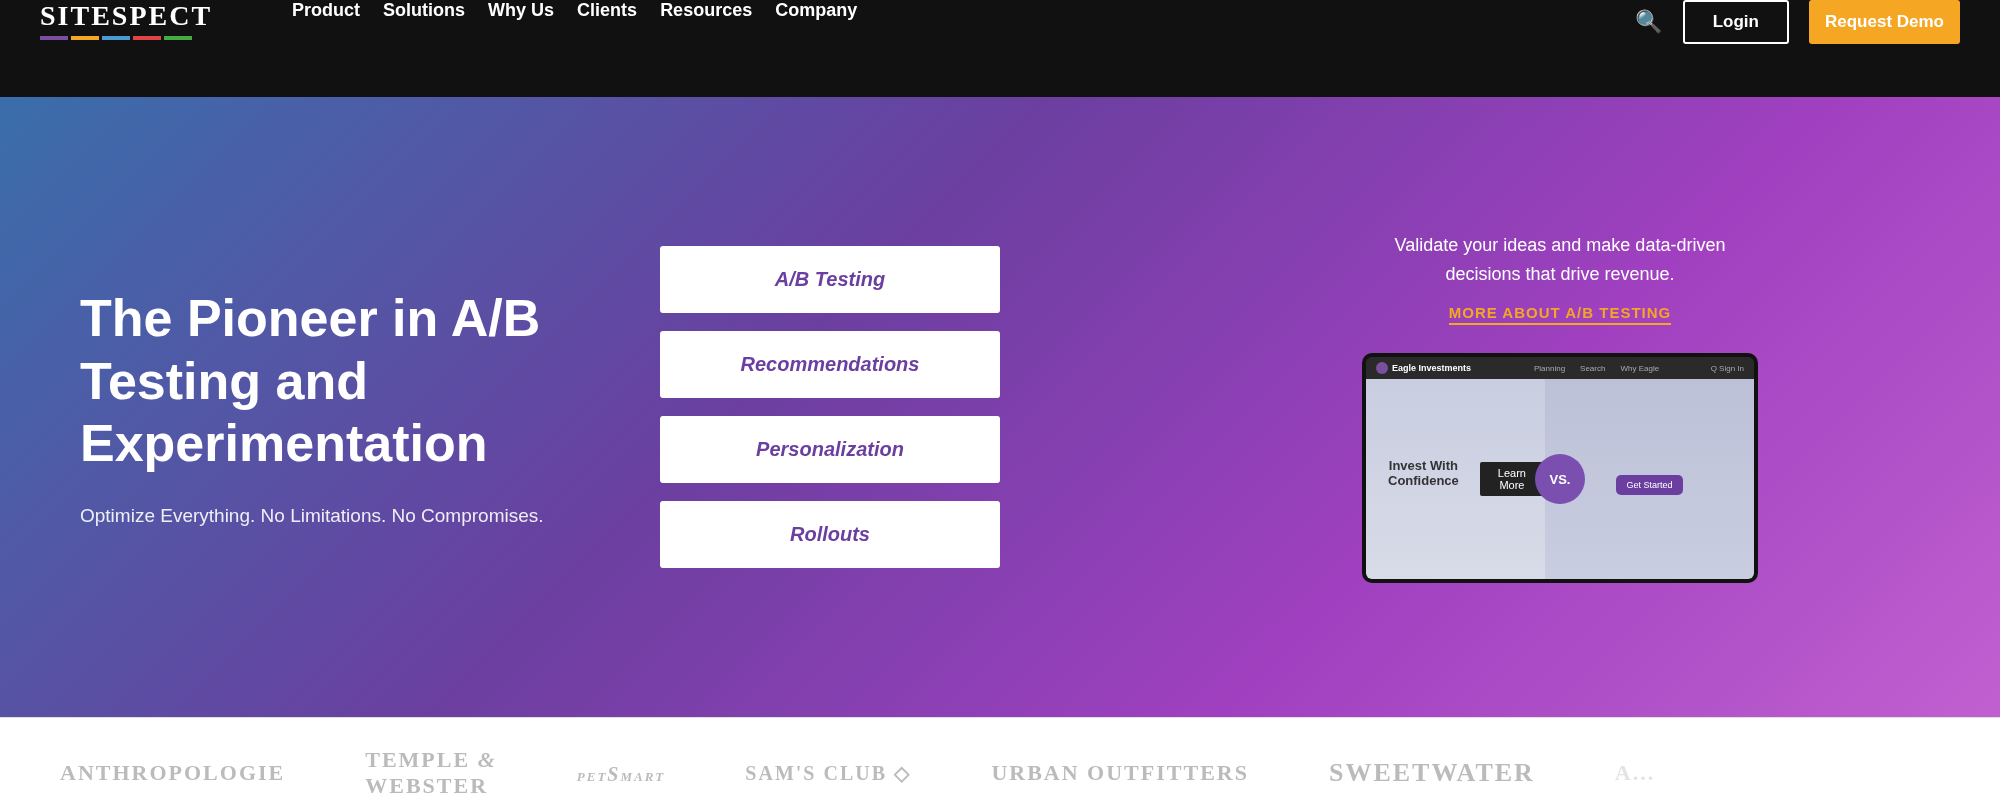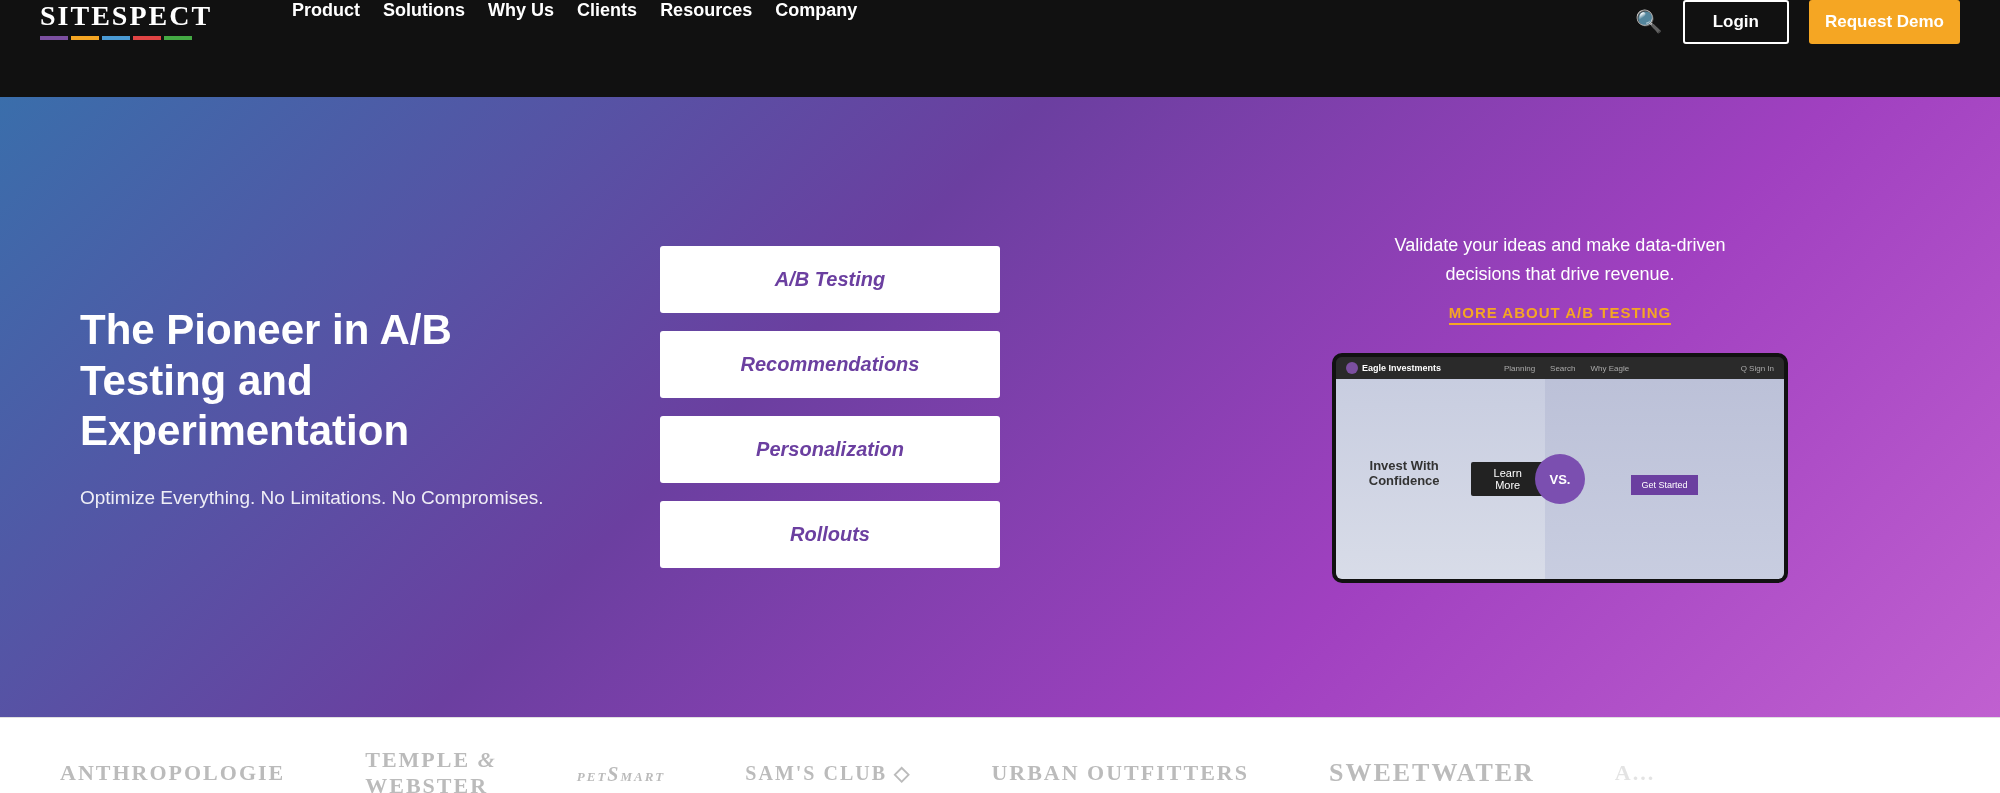--- a/index.html
+++ b/index.html
@@ -90,21 +90,21 @@
       align-items: center;
       padding: 60px 80px;
       position: relative;
       overflow: hidden;
     }
     .hero-left {
       flex: 0 0 500px;
       color: #fff;
     }
     .hero-title {
-      font-size: 42px;
+      font-size: 52px;
       font-weight: 900;
       line-height: 1.2;
       margin-bottom: 30px;
     }
     .hero-subtitle {
       font-size: 19px;
       color: rgba(255,255,255,0.9);
     }
     .hero-center {
       flex: 0 0 420px;
@@ -163,21 +163,21 @@
       border: none;
       border-radius: 2px;
       cursor: pointer;
     }
     .mockup-btn-outline {
       background: #6b3fa0;
       color: #fff;
       font-size: 9px;
       padding: 5px 10px;
       border: none;
-      border-radius: 0;
+      border-radius: 5px;
       cursor: pointer;
     }
 
     
     .clients-bar {
       background: #fff;
       height: 110px;
       display: flex;
       align-items: center;
       padding: 0 60px;
@@ -192,21 +192,21 @@
       letter-spacing: 2px;
       text-transform: uppercase;
       white-space: nowrap;
       font-family: Georgia, serif;
     }
     .client-logo.petsmart { font-size: 26px; font-style: italic; }
     .client-logo.sams { font-size: 20px; }
     .client-logo.sweetwater { font-size: 26px; font-weight: 700; }
 
     .mockup-wrapper {
-      width: 456px;
+      width: 396px;
       background: #222;
       border-radius: 10px;
       overflow: hidden;
       border: 4px solid #111;
     }
     .mockup-screen {
       display: flex;
       height: 200px;
       position: relative;
     }

